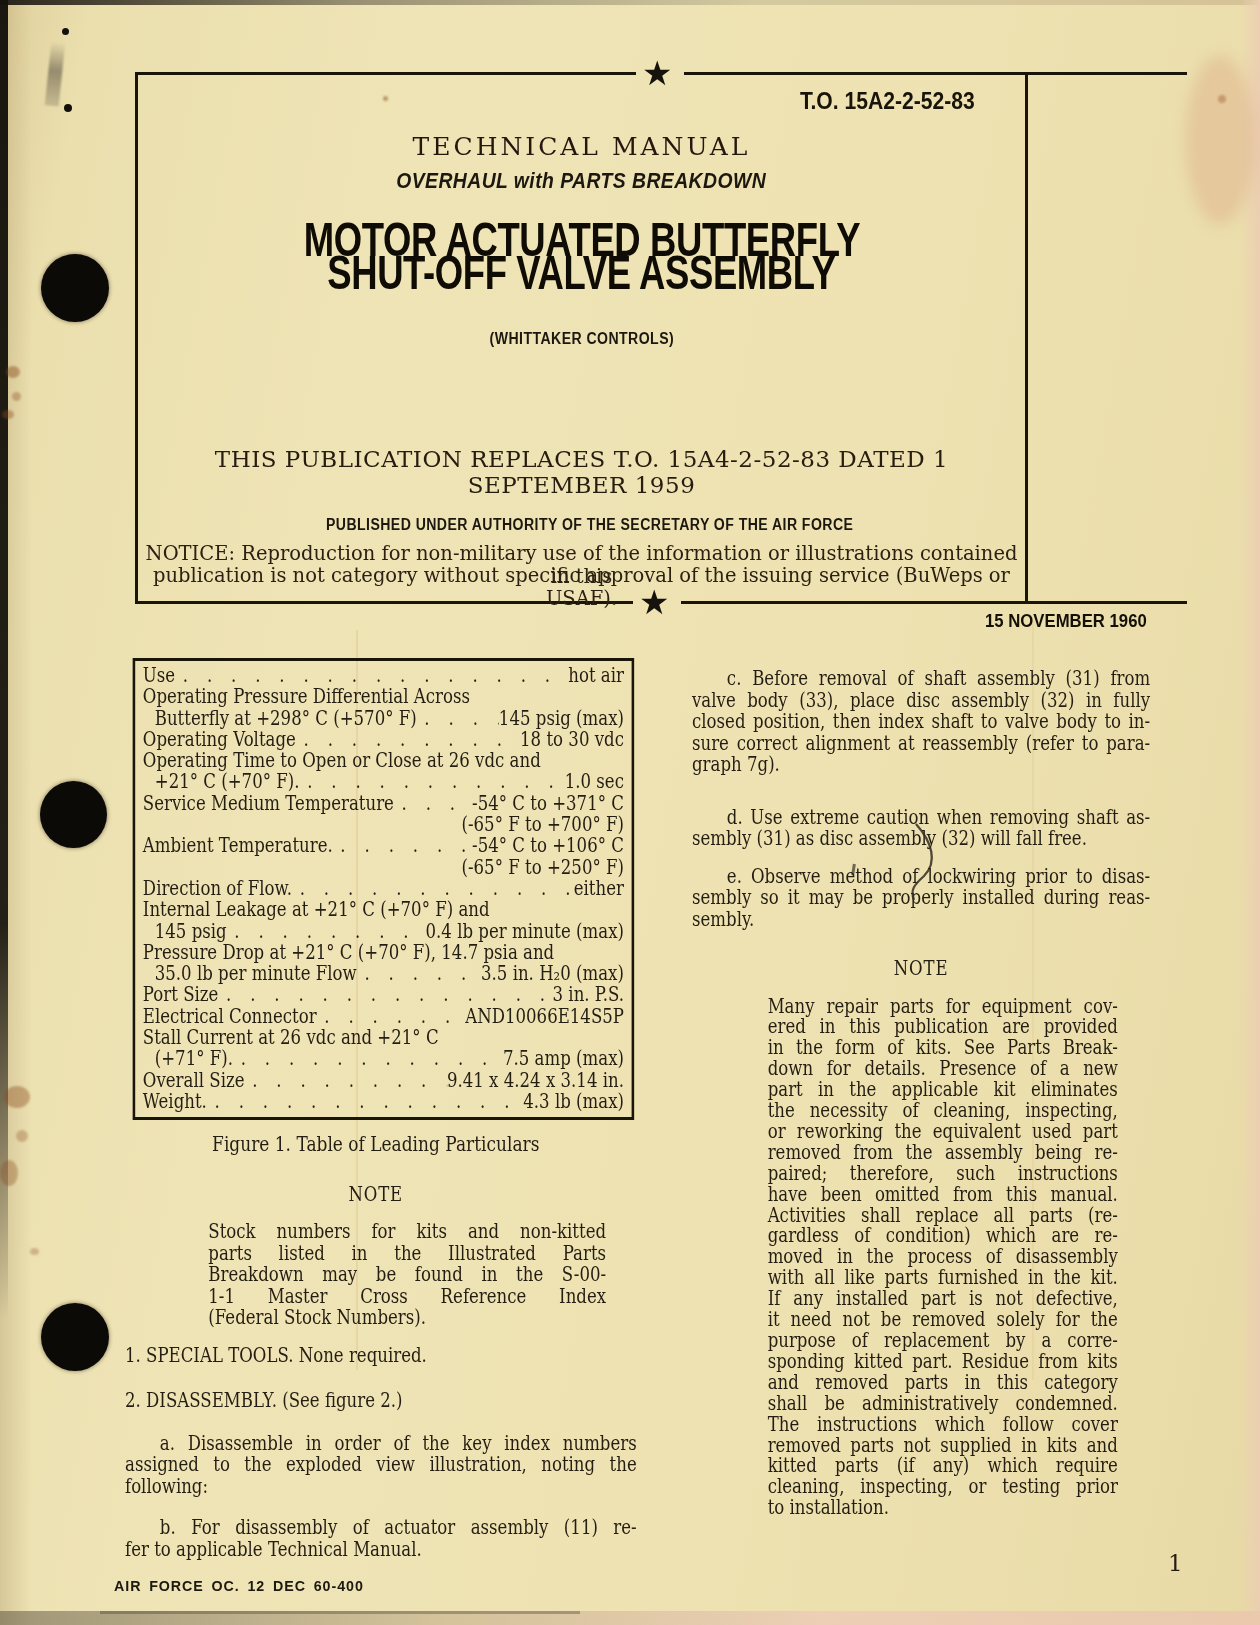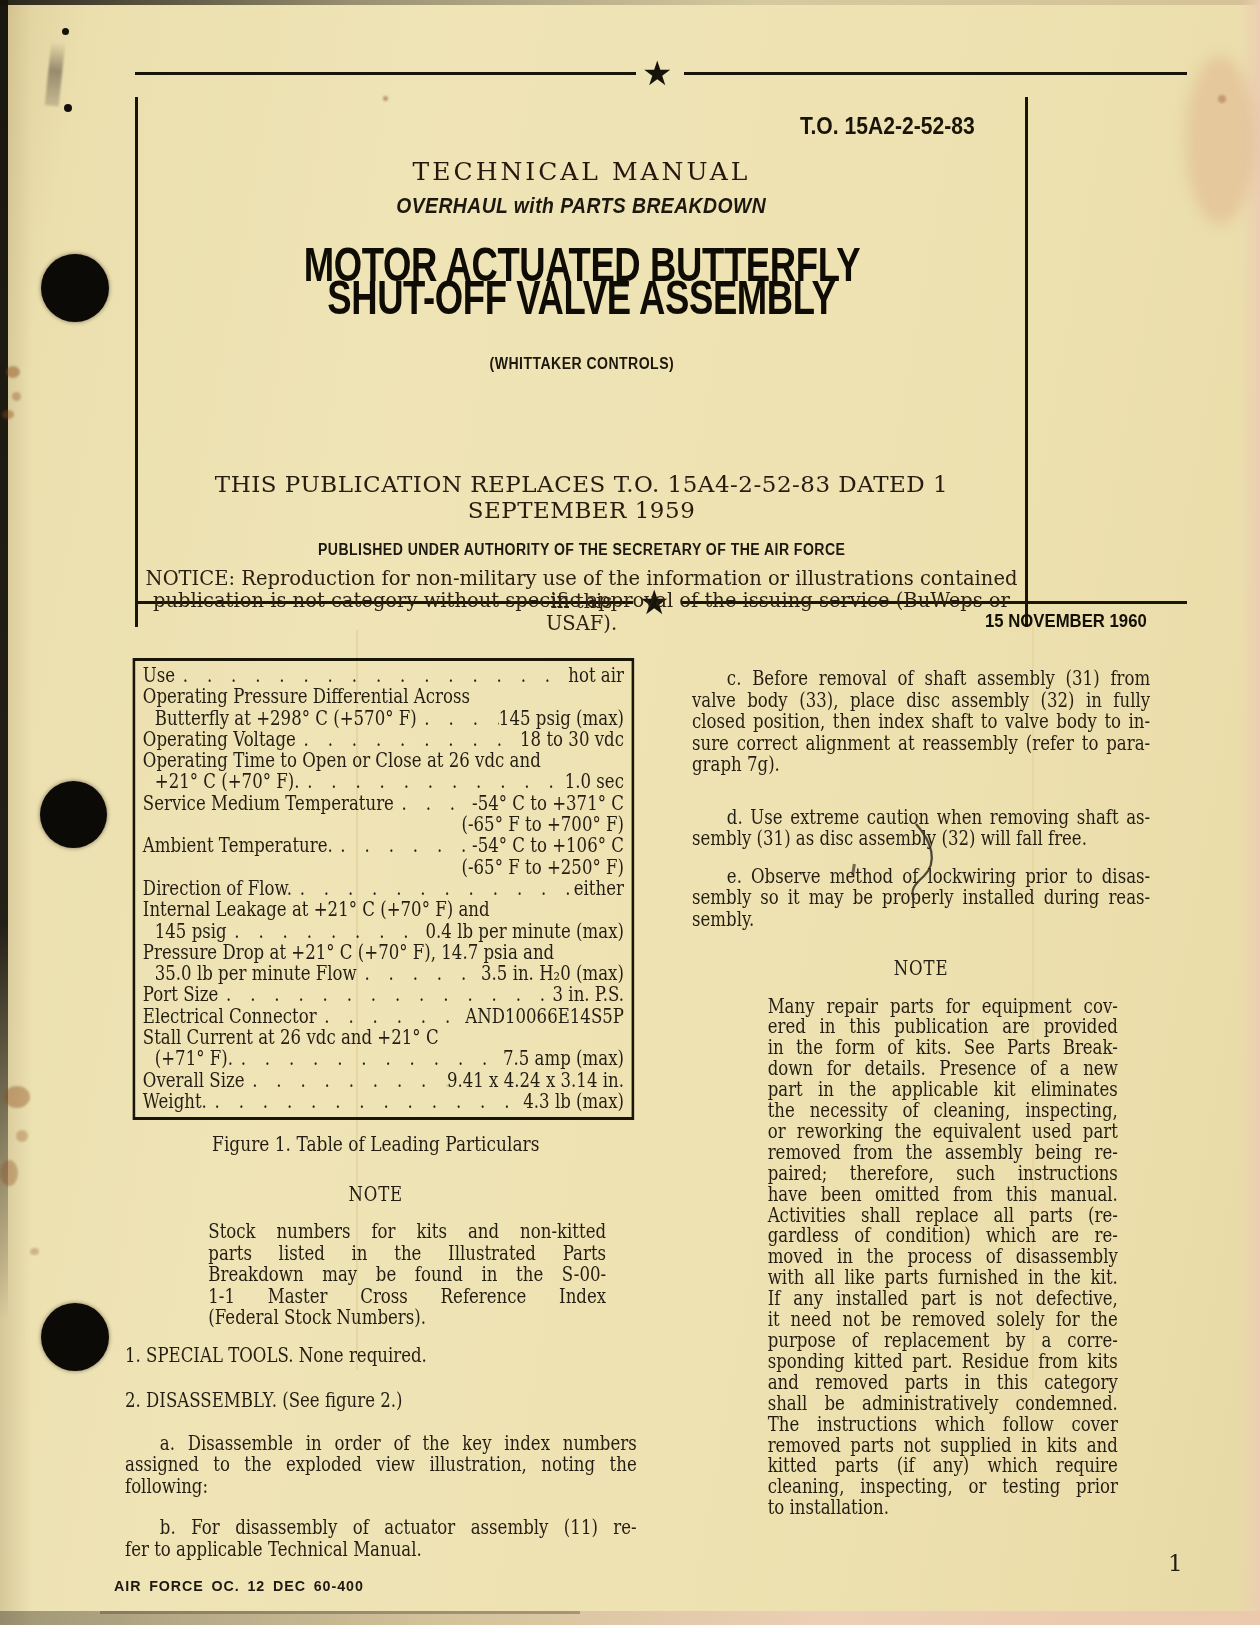--- a/index.html
+++ b/index.html
@@ -26,38 +26,38 @@
   .hole{position:absolute;background:#0c0a06;border-radius:50%;box-shadow:0 0 4px rgba(30,22,12,.55);}
   .stain{position:absolute;border-radius:50%;background:#8a4a1c;filter:blur(1px);}
   .pinkstain{position:absolute;border-radius:50%;background:rgba(214,150,118,.3);filter:blur(7px);}
   .smudge{position:absolute;left:48px;top:42px;width:14px;height:64px;transform:rotate(6deg);
     filter:blur(1px);background:linear-gradient(rgba(70,62,50,0),rgba(70,62,50,.5) 45%,rgba(60,52,40,.2));}
   .inkdot{position:absolute;background:#14110b;border-radius:50%;}
   .penmark{position:absolute;left:888px;top:820px;}
   .tick{position:absolute;left:852px;top:864px;width:3px;height:11px;background:rgba(45,38,28,.65);transform:rotate(9deg);}
   
   .hbox{position:absolute;left:135px;top:72px;width:893px;height:530px;box-sizing:border-box;
-    border-left:3px solid #191509;border-right:3px solid #191509;text-align:center;margin-top:25px;}
+    border-left:3px solid #191509;border-right:3px solid #191509;text-align:center;}
   .rule{position:absolute;height:3px;background:#191509;}
   .star{position:absolute;font-family:"DejaVu Sans",sans-serif;font-size:34px;line-height:34px;color:#16130c;}
   .sans{font-family:"Liberation Sans",sans-serif;}
   .b{font-weight:700;}
   .cx{display:inline-block;transform:scaleX(.82);transform-origin:50% 55%;}
   .cx88{display:inline-block;transform:scaleX(.88);transform-origin:50% 55%;}
   .cx76{display:inline-block;transform:scaleX(.76);transform-origin:50% 55%;}
   .hAbs{position:absolute;left:0;width:100%;}
   .to-num{position:absolute;top:15px;right:38px;font-size:24px;color:#191409;}
   .h-tm{top:60px;font-size:25px;letter-spacing:3px;color:#24180e;}
   .h-sub{top:96px;font-size:22px;font-style:italic;letter-spacing:.5px;color:#1d180f;}
   .h-title{font-size:48px;line-height:48px;letter-spacing:-.5px;color:#0f0c05;}
   .h-t1{top:144px;} .h-t2{top:177px;}
   .h-part{top:228px;font-size:24px;color:#171208;}
   .h-whit{top:258px;font-size:16px;color:#1d180f;letter-spacing:.5px;}
   .h-rep{top:374px;font-size:23px;letter-spacing:.5px;color:#261d10;}
-  .h-auth{top:444px;font-size:16px;letter-spacing:.5px;color:#1d180f;}
+  .h-auth{top:444px;font-size:16px;letter-spacing:.5px;color:#1d180f;padding-left:8px;}
   .h-not1{top:470px;font-size:19.5px;color:#2b2112;}
   .h-not2{top:492px;font-size:19.5px;color:#2b2112;}
   .date{position:absolute;top:610px;right:113px;font-size:19px;color:#151006;}
   .date .cx88{transform-origin:100% 55%;}
   
   .colL{position:absolute;left:125px;top:645px;width:602px;transform:scaleX(.85);transform-origin:0 0;
     font-size:19.5px;line-height:21.5px;}
   .colR{position:absolute;left:692px;top:668px;width:539px;transform:scaleX(.85);transform-origin:0 0;
     font-size:19.5px;line-height:21.5px;}
   .tbox{margin-top:13px;margin-left:9px;width:590px;box-sizing:border-box;border:3px solid #191509;

